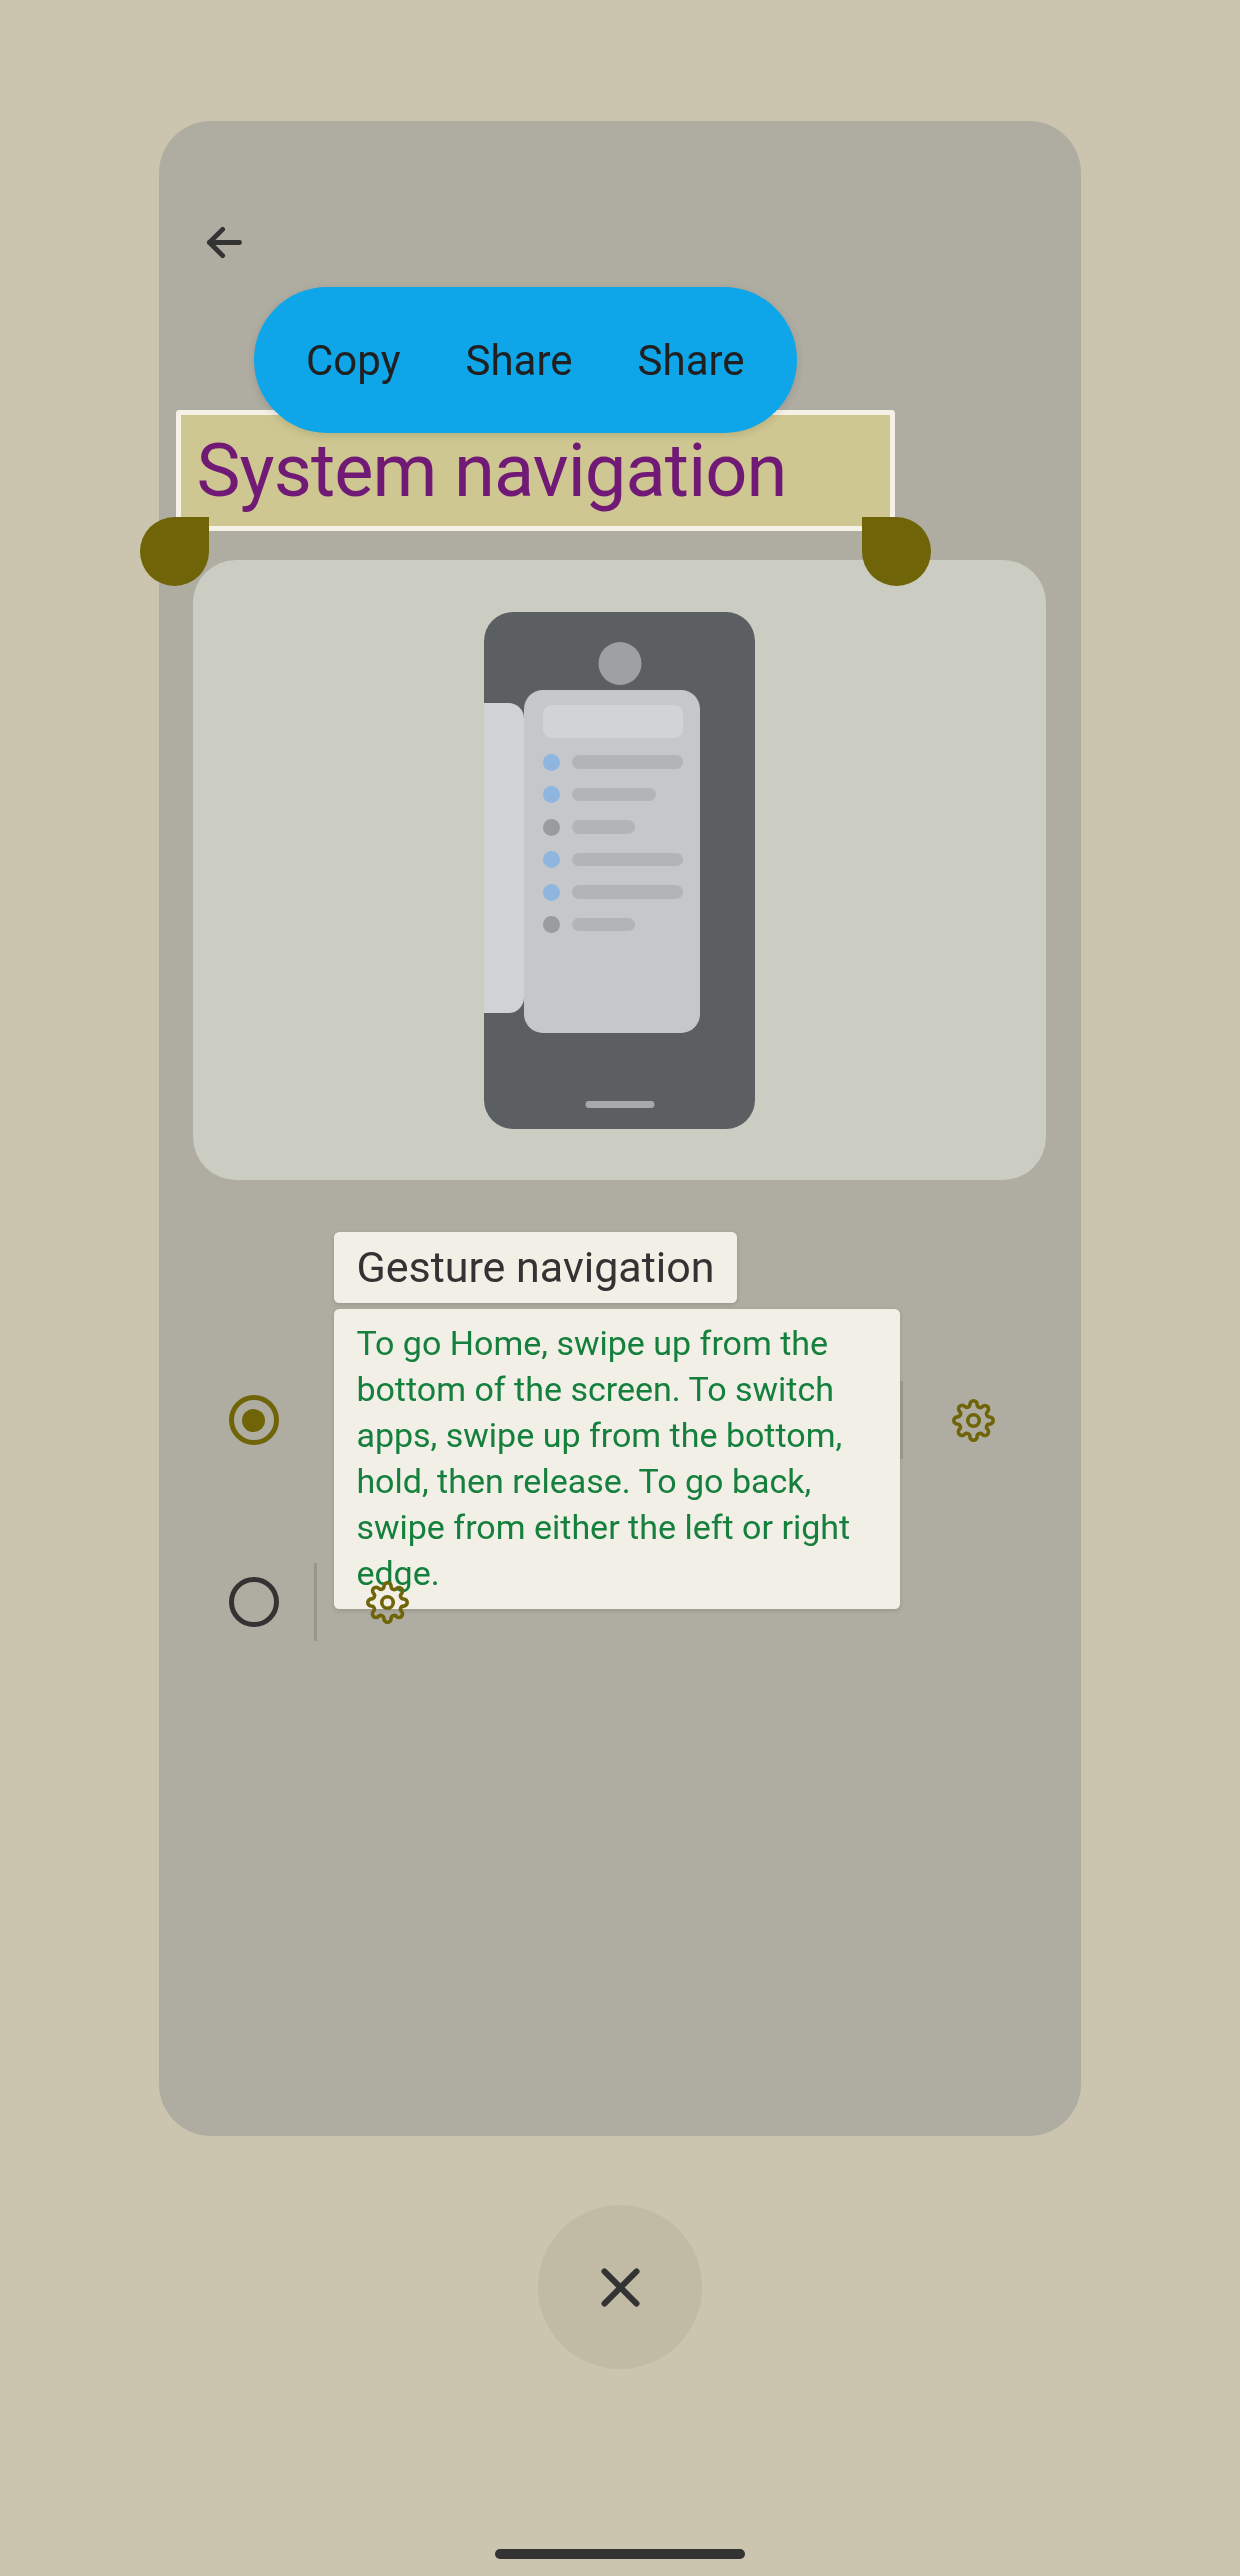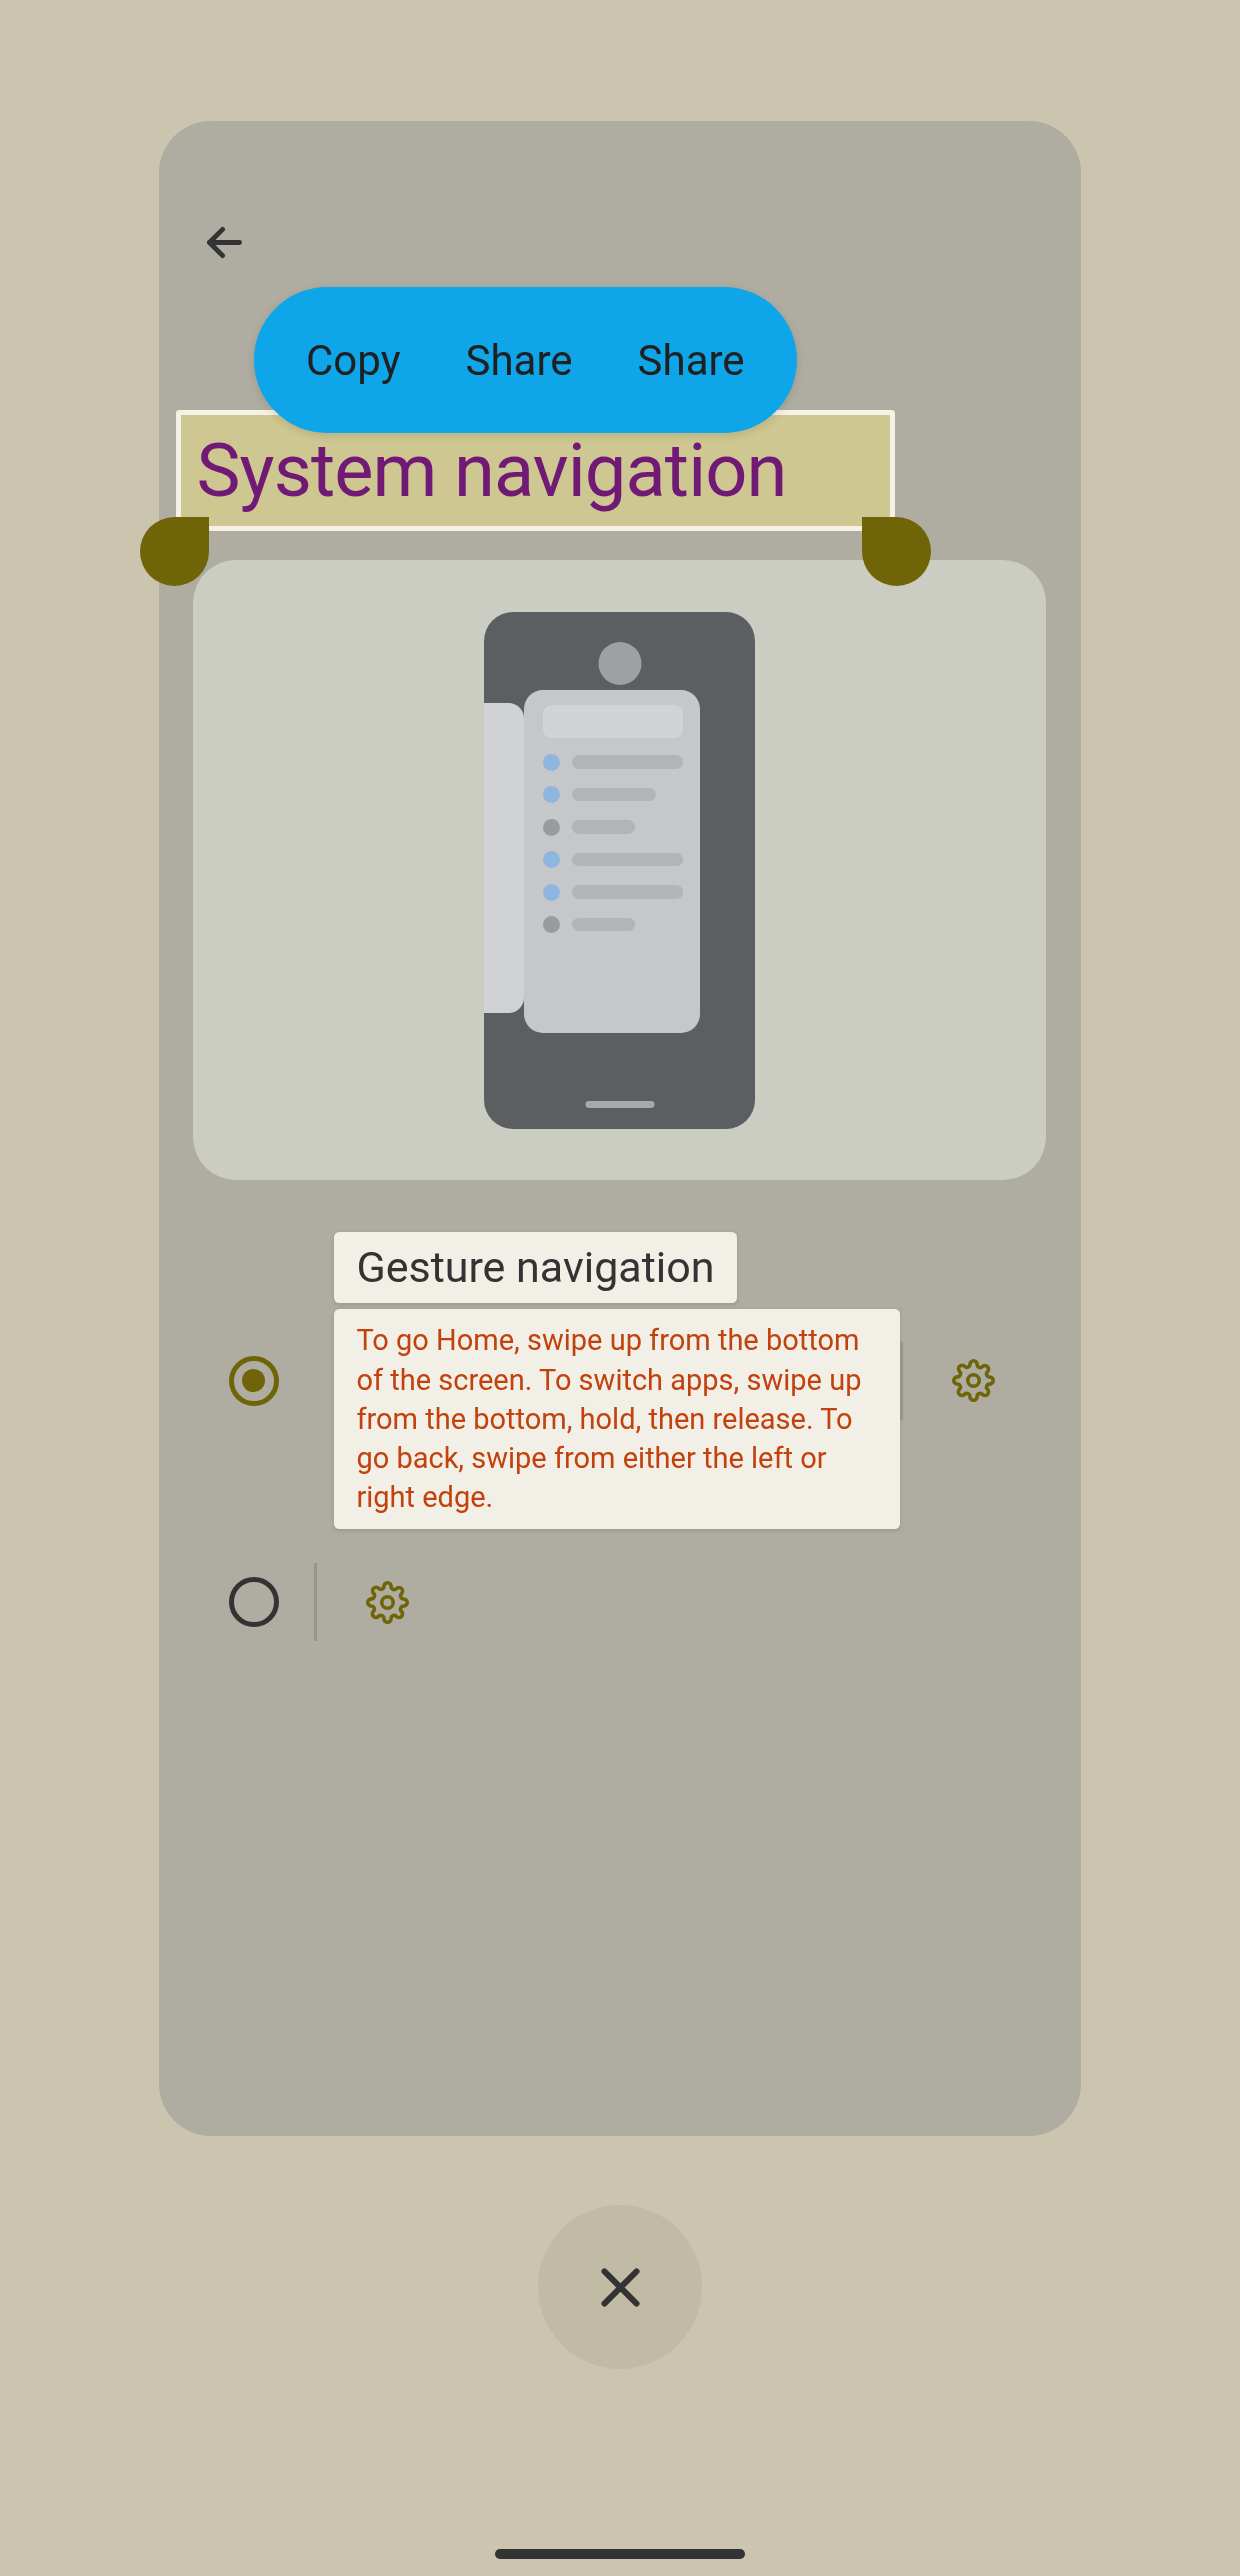--- a/index.html
+++ b/index.html
@@ -194,23 +194,23 @@
     margin-left: 20px;
   }
   .opt-title {
     font-size: 43px;
     font-weight: 400;
     color: #333333;
     padding: 10.3px 22.4px 10.3px 22.4px;
     margin-bottom: 6.9px;
   }
   .opt-desc {
-    font-size: 29px;
+    font-size: 34px;
     line-height: 1.35;
-    color: #c2410c;
+    color: #15803d;
     padding: 12px 22.4px 12px 22.4px;
     display: block;
   }
   .gear-col {
     width: 146px;
     display: flex;
     align-items: center;
     justify-content: center;
     position: relative;
   }

